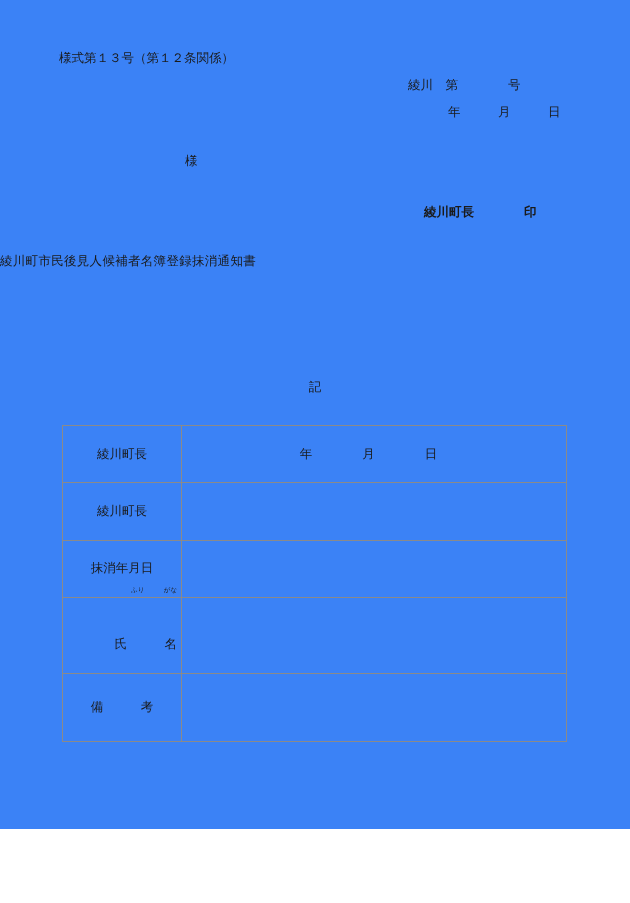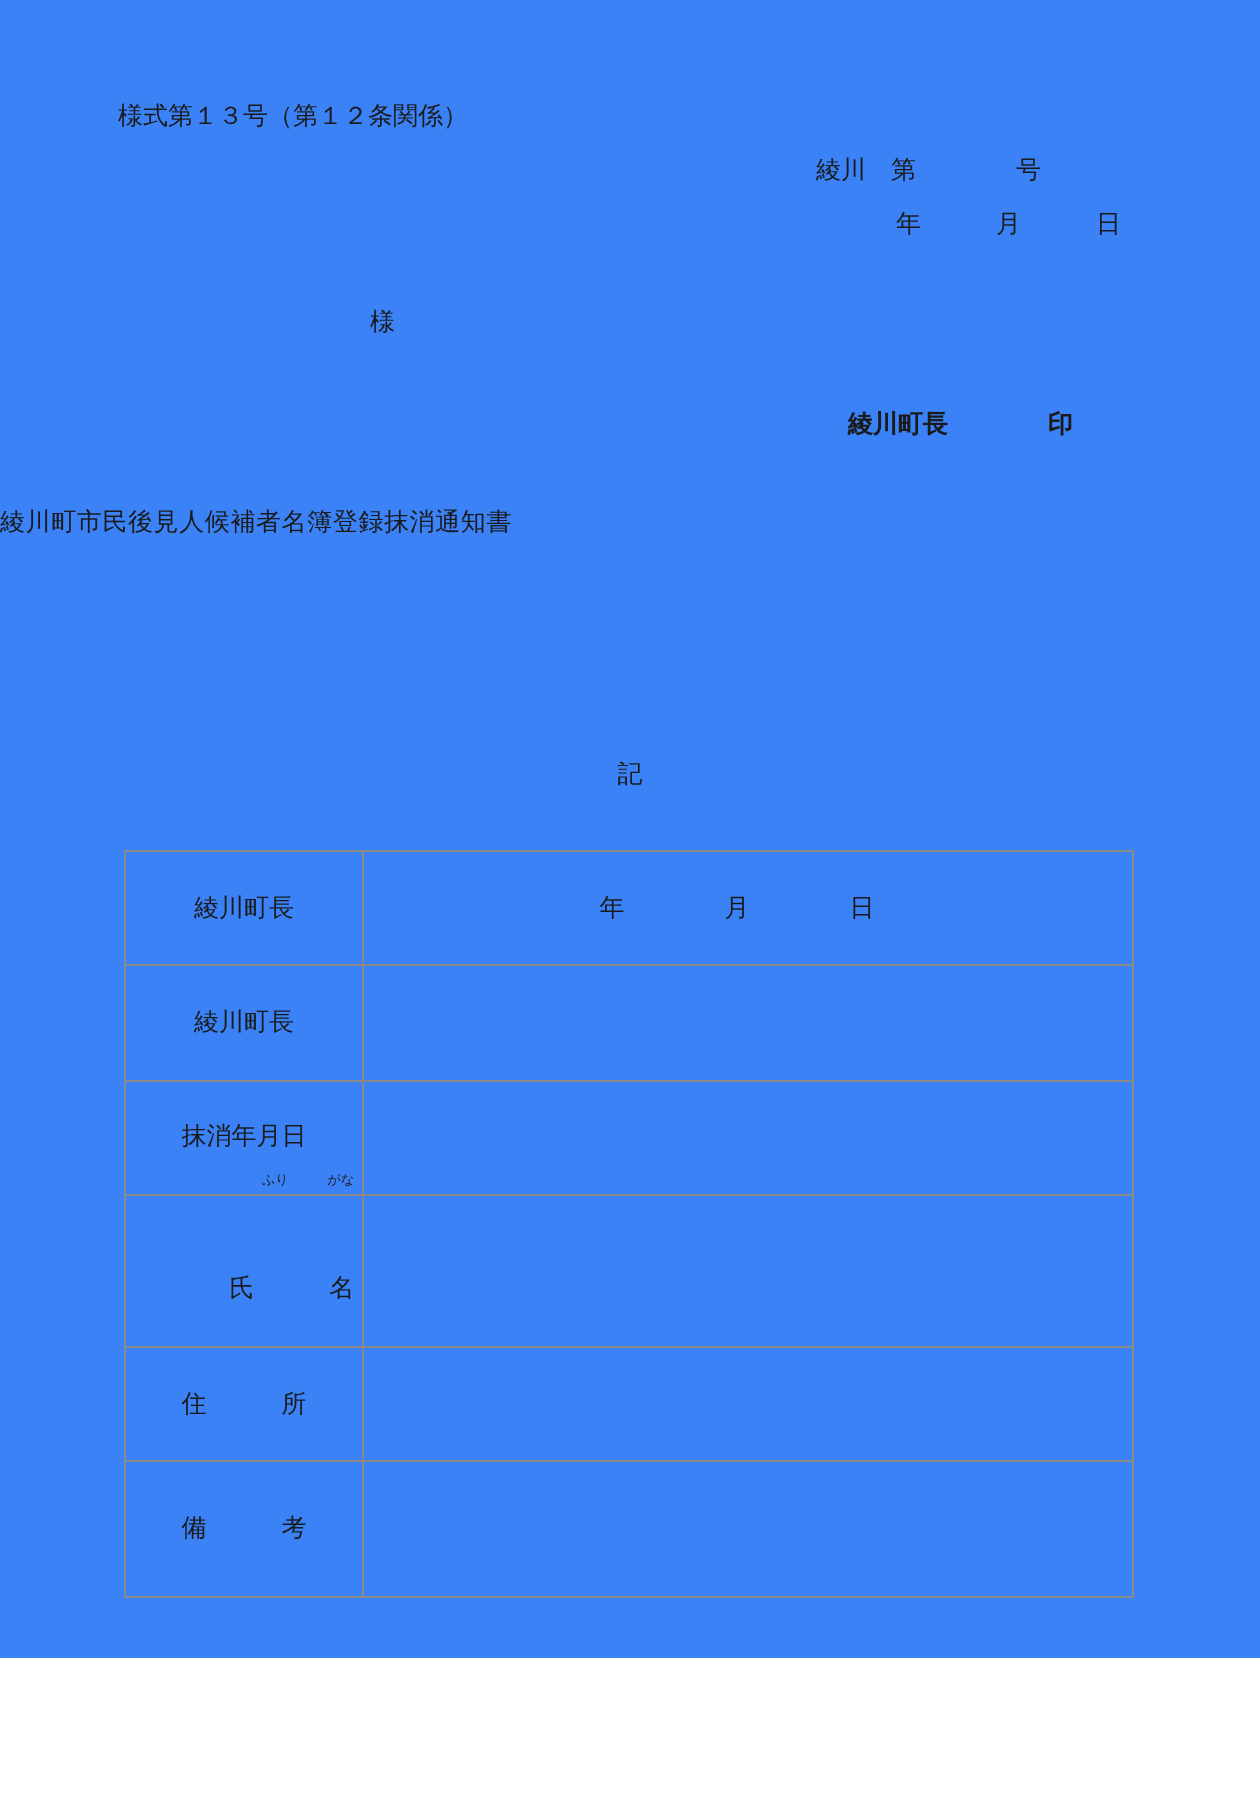--- a/index.html
+++ b/index.html
@@ -175,28 +175,20 @@
         <td class="label-cell">
           <span class="ruby-label">
             <span class="ruby-marks">ふり　　　がな</span>
             <span>氏　　　名</span>
           </span>
         </td>
         <td class="value-cell">
           <span></span>
         </td>
       </tr>
-      <tr class="r-h50">
-        <td class="label-cell">
-          <span>住　　　所</span>
-        </td>
-        <td class="value-cell">
-          <span></span>
-        </td>
-      </tr>
       <tr class="r-h69">
         <td class="label-cell">
           <span>備　　　考</span>
         </td>
         <td class="value-cell">
           <span></span>
         </td>
       </tr>
     </tbody>
   </table>

